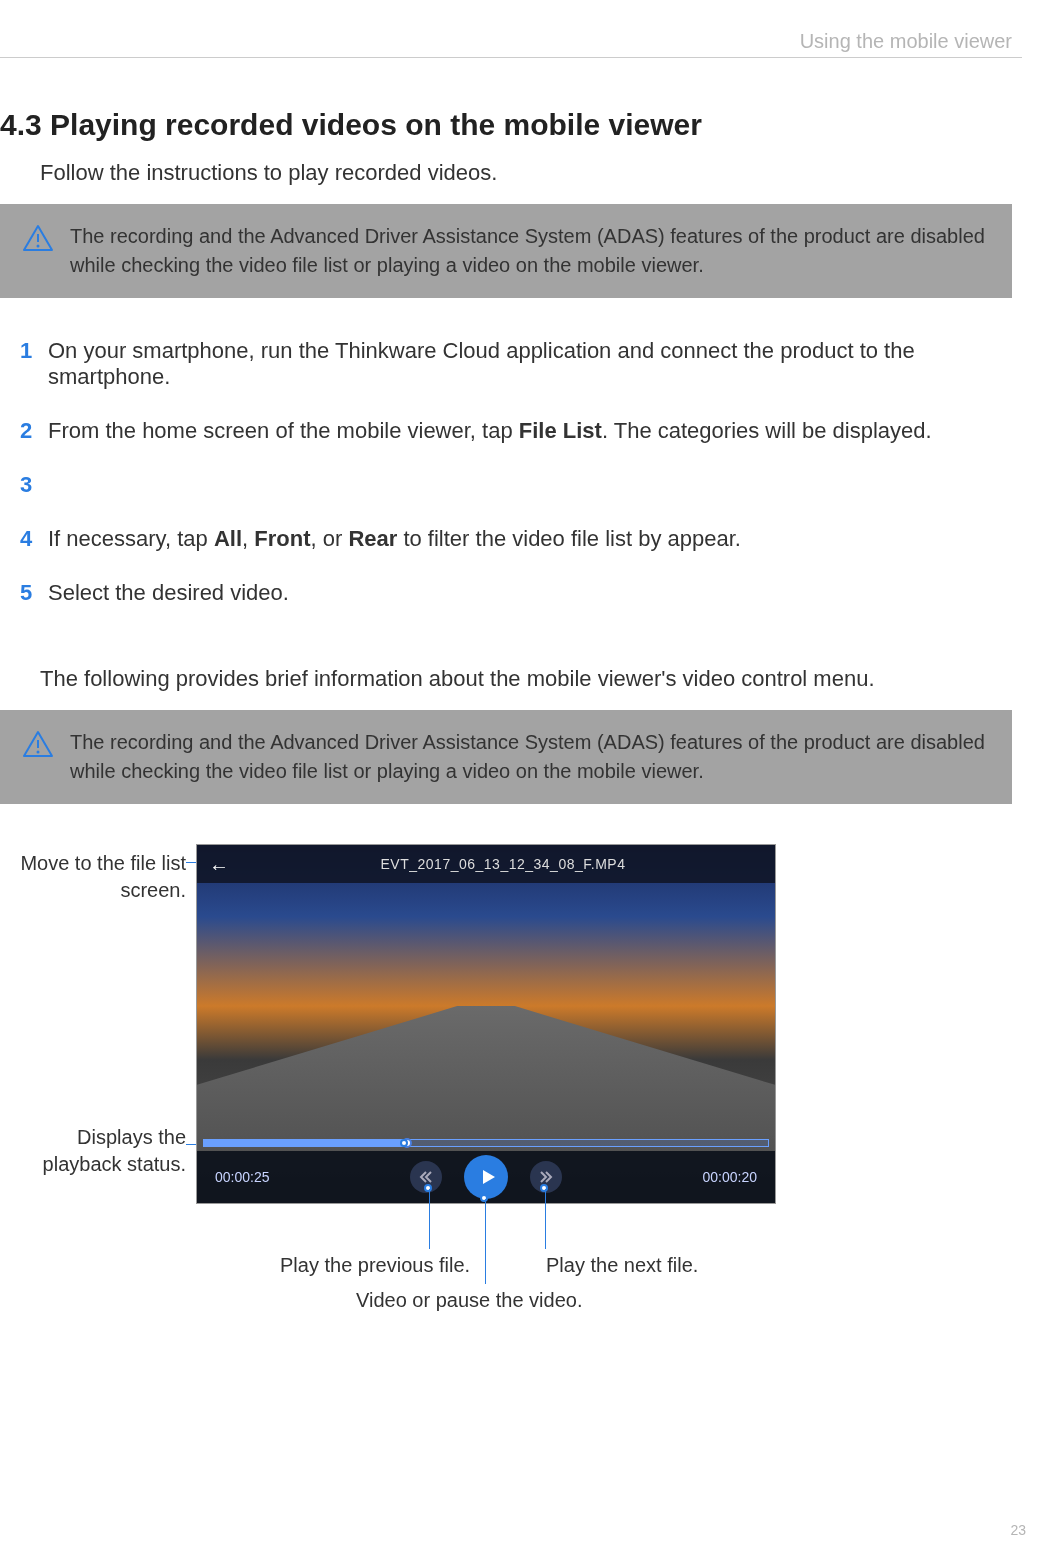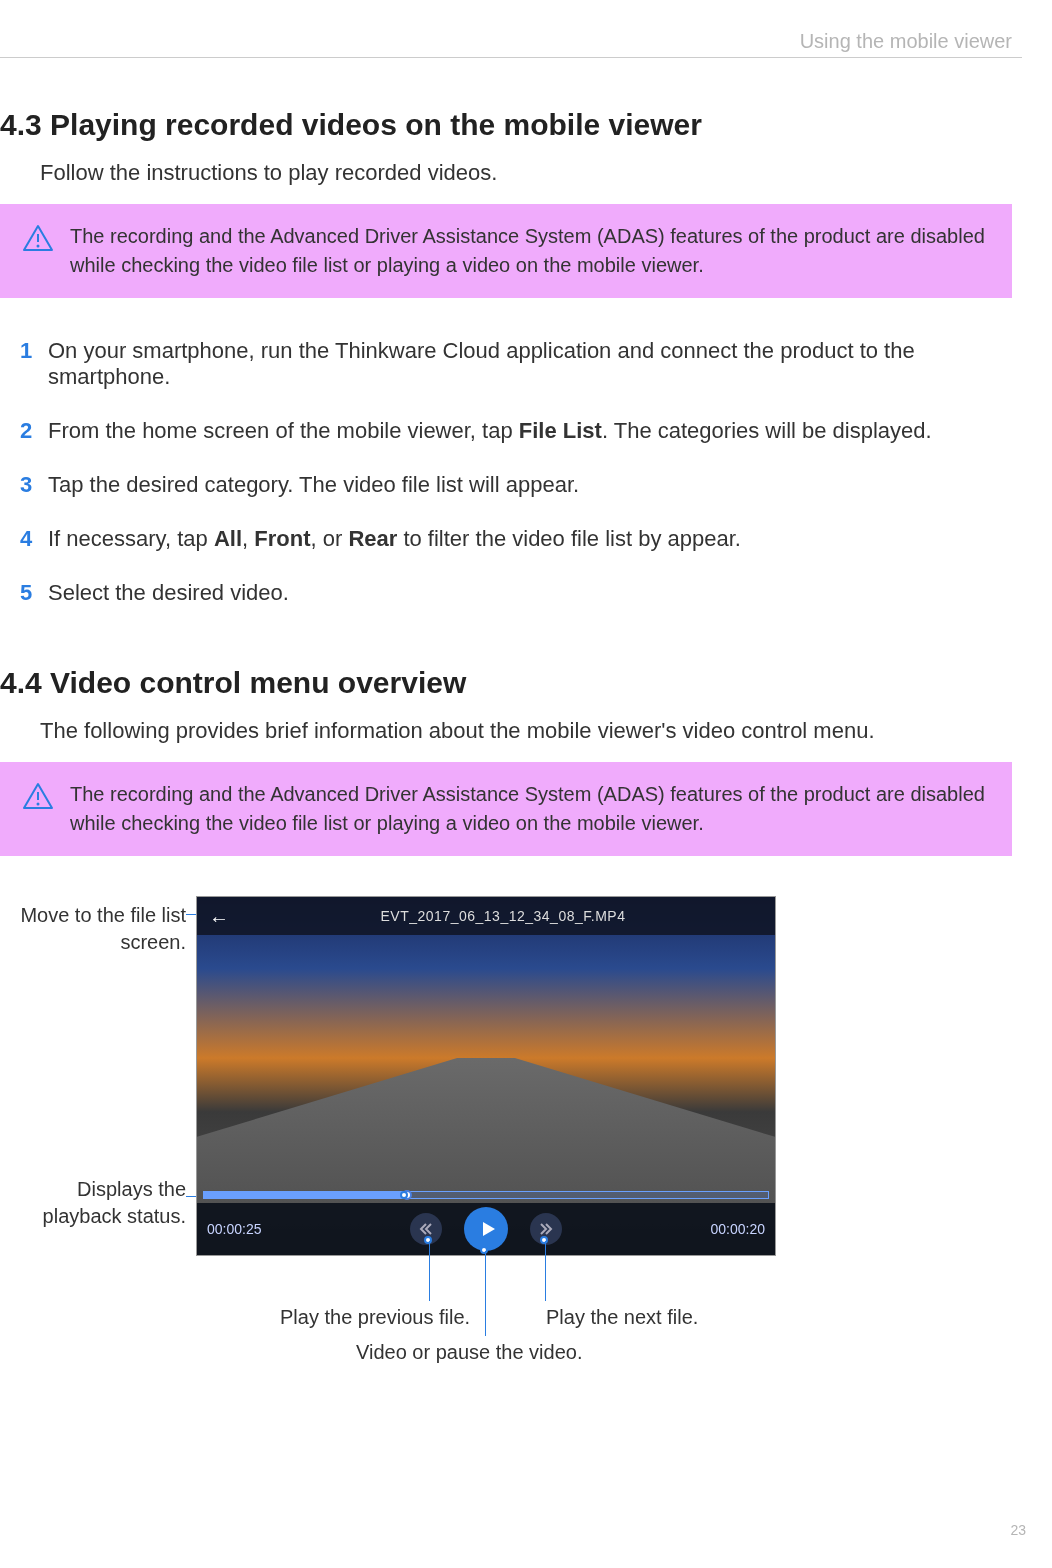--- a/index.html
+++ b/index.html
@@ -18,21 +18,21 @@
     font-size: 20px;
     padding-bottom: 4px;
     border-bottom: 1px solid #ccc;
     margin-bottom: 50px;
     padding-right: 10px;
   }
   .content { padding: 0 10px 0 0; }
   h2 { font-size: 30px; font-weight: 700; color: #222; margin-bottom: 18px; }
   .intro { font-size: 22px; color: #333; margin-bottom: 18px; font-weight: 300; padding-left: 40px; }
   .info-box {
-    background: #f0abfc;
+    background: #a3a3a3;
     padding: 18px 20px 18px 70px;
     position: relative;
     font-size: 20px;
     color: #333;
     line-height: 1.45;
     margin-bottom: 40px;
     font-weight: 300;
   }
   .info-box svg { position: absolute; left: 22px; top: 20px; }
   ol.steps { list-style: none; margin: 0 0 60px 20px; }
@@ -54,21 +54,21 @@
     color:#e8e8e8; font-size:15px; display:flex; align-items:center; gap:14px; padding:0 12px; }
   .topbar .back { font-size:20px; color:#fff; }
   .topbar .fname { flex:1; text-align:center; color:#ddd; font-size:14px; letter-spacing:0.5px; }
   .seek { position:absolute; left:6px; right:6px; bottom:56px; height:8px; border:1px solid #6aa0ff;
     background:rgba(80,120,200,0.25); }
   .seek .prog { position:absolute; left:0; top:0; bottom:0; width:36%; background:#6aa0ff; }
   .seek .knob { position:absolute; left:36%; top:50%; width:10px; height:10px; border-radius:50%;
     background:#fff; border:2px solid #4a7fe0; transform:translate(-50%,-50%); }
   .botbar { position:absolute; left:0; right:0; bottom:0; height:52px;
     background:rgba(10,15,25,0.9); display:flex; align-items:center; justify-content:space-between;
-    padding:0 10px; color:#c8d4ff; font-size:14px; }
+    padding:0 18px; color:#c8d4ff; font-size:14px; }
   .controls { display:flex; align-items:center; gap:22px; }
   .ctrl-btn { width:32px; height:32px; border-radius:50%; background:#2a3550;
     display:flex; align-items:center; justify-content:center; color:#aab; font-size:14px; }
   .play-btn { width:44px; height:44px; border-radius:50%; background:#2a7de1;
     display:flex; align-items:center; justify-content:center; }
   .play-btn svg { margin-left:3px; }
   .callout { position:absolute; color:#333; font-size:20px; font-weight:300; line-height:1.35; }
   .dot { width:8px; height:8px; border-radius:50%; background:#fff; border:2px solid #2a7de1; position:absolute; }
   .line { position:absolute; background:#2a7de1; }
   .page-num { position:absolute; bottom:30px; right:26px; color:#b5b5b5; font-size:14px; }
@@ -98,35 +98,33 @@
       <span class="txt">On your smartphone, run the Thinkware Cloud application and connect the product to the smartphone.</span>
     </li>
     <li>
       <span class="num">2</span>
       <span class="txt">
         <span>From the home screen of the mobile viewer, tap </span><b>File List</b><span>. The categories will be displayed.</span>
       </span>
     </li>
     <li>
       <span class="num">3</span>
-      <span class="txt">Tap the desired category. The video file list will appear.</span>
     </li>
     <li>
       <span class="num">4</span>
       <span class="txt">
         <span>If necessary, tap </span><b>All</b><span>, </span><b>Front</b><span>, or </span><b>Rear</b><span> to filter the video file list by appear.</span>
       </span>
     </li>
     <li>
       <span class="num">5</span>
       <span class="txt">Select the desired video.</span>
     </li>
   </ol>
 
-  <h2>4.4   Video control menu overview</h2>
   <p class="intro">The following provides brief information about the mobile viewer's video control menu.</p>
 
   <div class="info-box">
     <svg width="32" height="28" viewBox="0 0 32 28">
       <path d="M16 2 L30 26 L2 26 Z" fill="none" stroke="#2a7de1" stroke-width="2" stroke-linejoin="round"></path>
       <line x1="16" y1="10" x2="16" y2="18" stroke="#2a7de1" stroke-width="2"></line>
       <circle cx="16" cy="22" r="1.5" fill="#2a7de1"></circle>
     </svg>
     <span>The recording and the Advanced Driver Assistance System (ADAS) features of the product are disabled while checking the video file list or playing a video on the mobile viewer.</span>
   </div>

